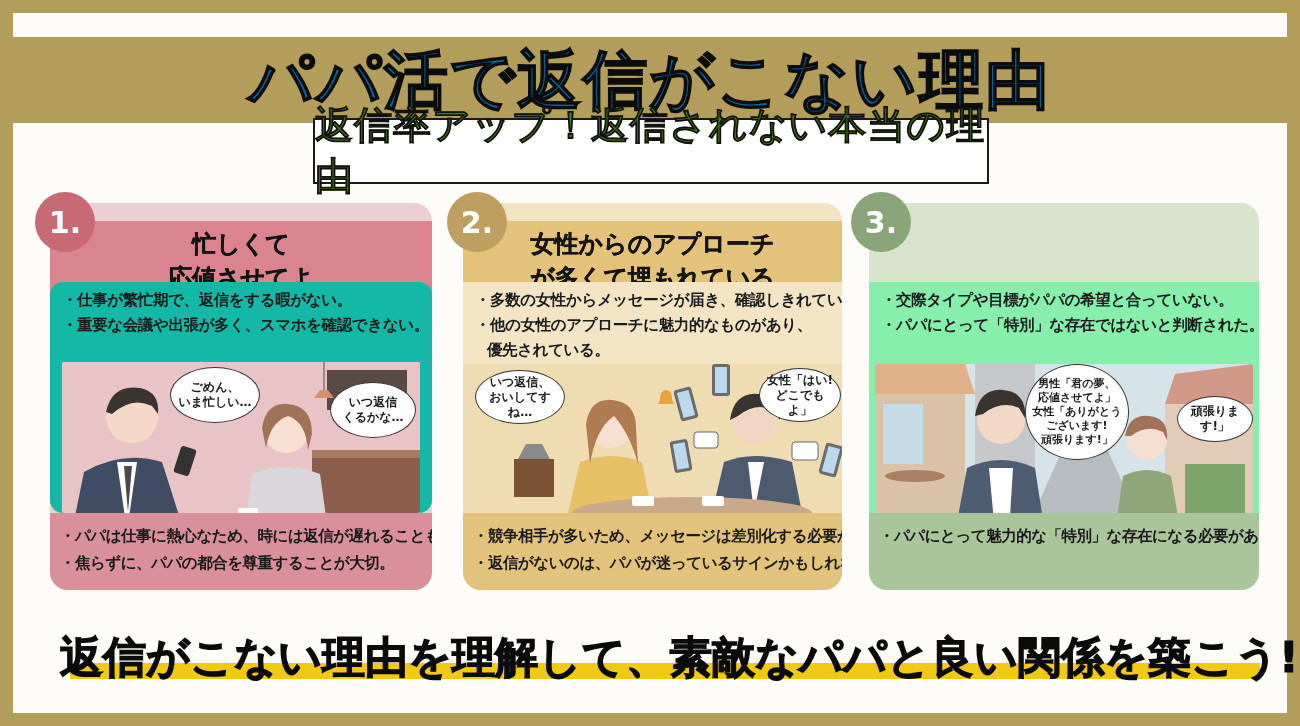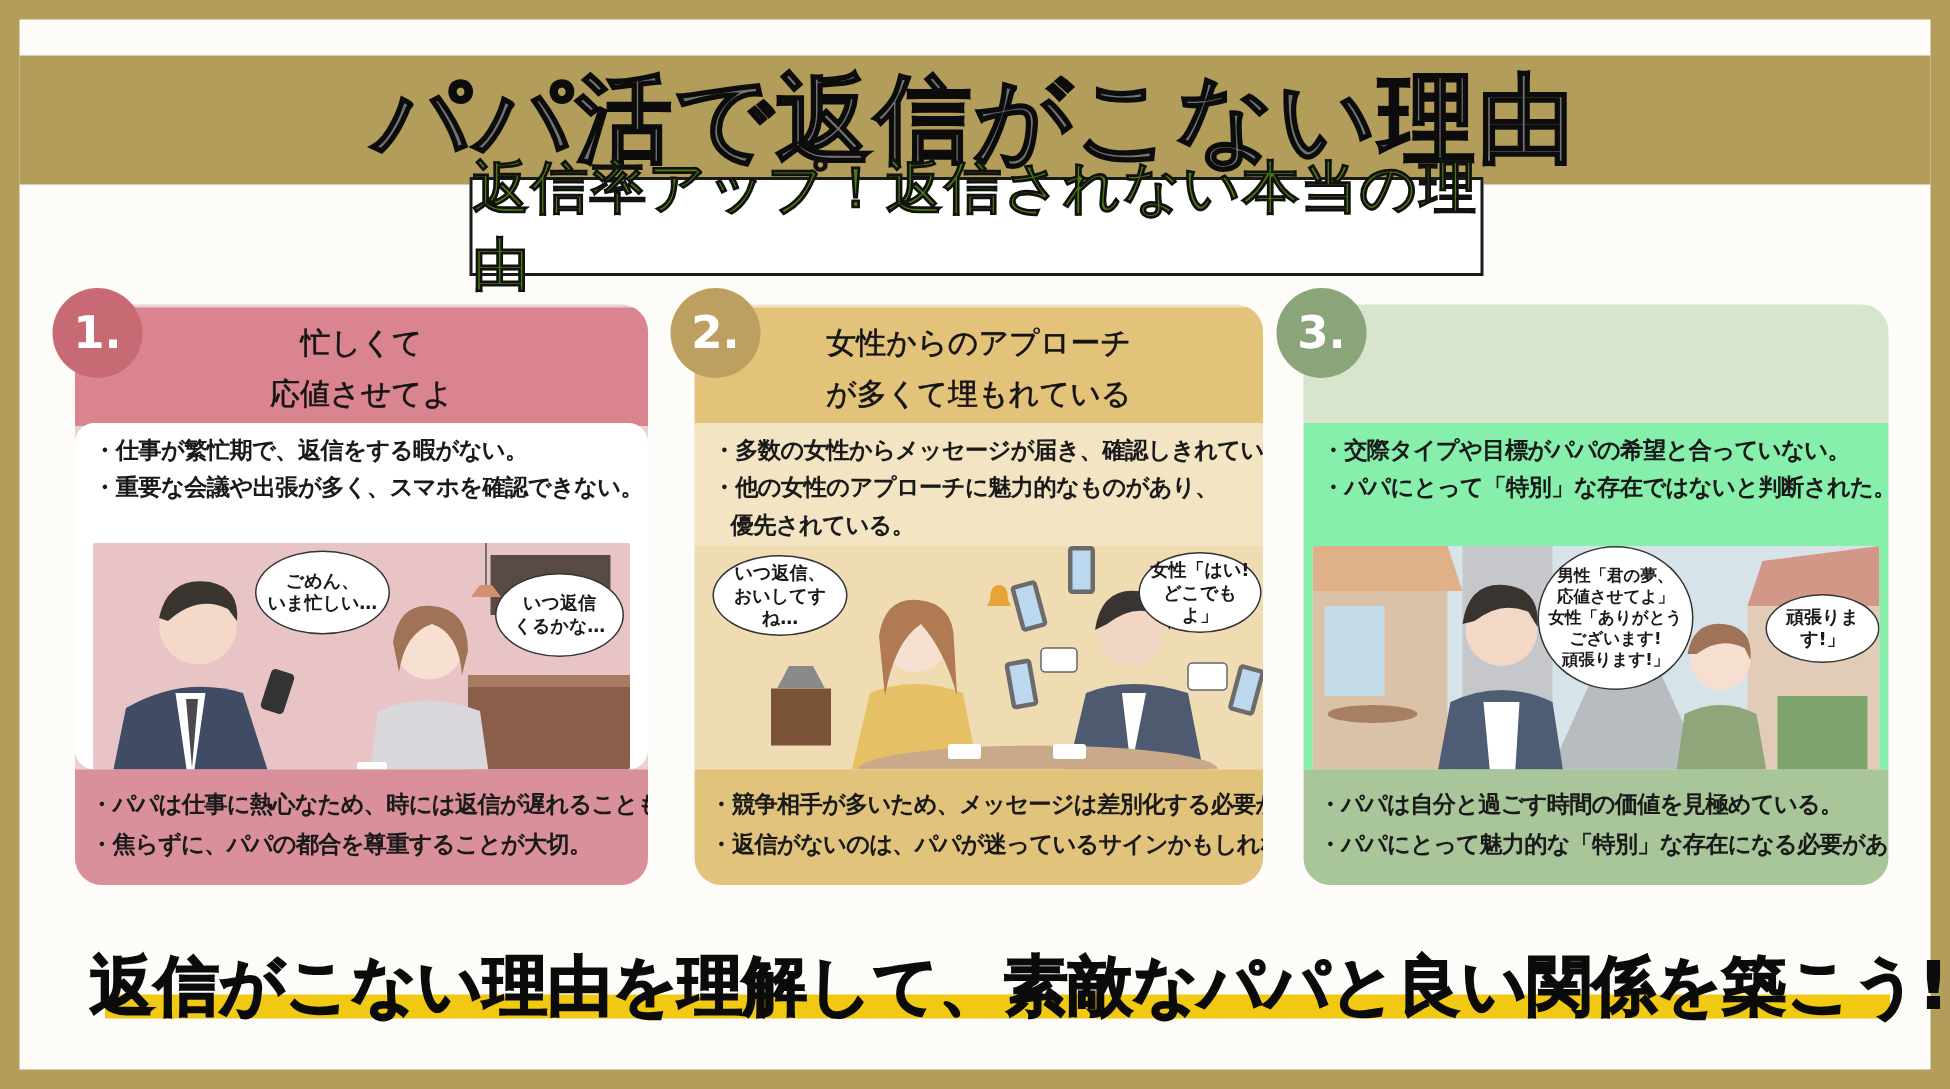--- a/index.html
+++ b/index.html
@@ -12,37 +12,37 @@
   .canvas {
     position: absolute; left: 13px; top: 13px; width: 1274px; height: 700px;
     background: #fdfcf8;
   }
   .title-band {
     position: absolute; left: 0; top: 24px; width: 1274px; height: 86px;
     background: #b39d5a;
   }
   .main-title {
     position: absolute; left: 0; top: 26px; width: 1274px; text-align: center;
-    font-size: 64px; font-weight: 900; color: #737373; letter-spacing: 2px;
+    font-size: 64px; font-weight: 900; color: #0369a1; letter-spacing: 2px;
     line-height: 82px; -webkit-text-stroke: 1.5px #0c0c0c;
   }
   .subtitle-box {
     position: absolute; left: 300px; top: 105px; width: 676px; height: 66px;
     background: #ffffff; border: 2px solid #1a1a1a;
     display: flex; align-items: center; justify-content: center;
     font-size: 38px; font-weight: 900; color: #4d7c0f; letter-spacing: 1px;
     -webkit-text-stroke: 0.6px #111;
   }
   .card {
     position: absolute; top: 190px; height: 387px; border-radius: 18px; overflow: hidden;
   }
   .card-head {
-    position: absolute; left: 0; top: 2px; width: 100%; height: 79px;
+    position: absolute; left: 0; top: 18px; width: 100%; height: 79px;
     display: flex; flex-direction: column; align-items: center; justify-content: center;
-    font-size: 20px; font-weight: 400; color: #141414; line-height: 34px; text-align: center;
+    font-size: 24px; font-weight: 700; color: #141414; line-height: 34px; text-align: center;
     -webkit-text-stroke: 0.4px #141414;
   }
   .card-body {
     position: absolute; left: 0; top: 79px; width: 100%; height: 231px;
   }
   .bullets {
     padding: 6px 10px 0 12px; font-size: 15.5px; font-weight: 700; color: #1a1a1a;
     line-height: 25px; letter-spacing: -0.4px;
   }
   .bullets .b { white-space: nowrap; }
@@ -57,21 +57,21 @@
   }
   .card-foot .b { white-space: nowrap; }
   .badge {
     position: absolute; width: 60px; height: 60px; border-radius: 50%;
     display: flex; align-items: center; justify-content: center;
     font-size: 30px; font-weight: 700; color: #ffffff; z-index: 5;
   }
   
   .c1 { left: 37px; width: 382px; background: #eacfd3; }
   .c1 .card-head { background: #d9848e; }
-  .c1 .card-body { background: #ffffff; border-radius: 13px; }
+  .c1 .card-body { background: #14b8a6; border-radius: 13px; }
   .c1 .card-foot { background: #d9909a; }
   .c1 .illus { background: #e8c4c6; margin-top: 18px; }
   .c2 { left: 450px; width: 379px; background: #f2e3c2; }
   .c2 .card-head { background: #e3c27a; }
   .c2 .card-body { background: #f3e4c4; }
   .c2 .card-foot { background: #e2c37c; }
   .c2 .illus { background: #efdcb2; padding-left: 29px; }
   .c3 { left: 856px; width: 390px; background: #d8e4cc; }
   .c3 .card-head { background: #a9c699; }
   .c3 .card-body { background: #86efac; }
@@ -239,21 +239,20 @@
         </svg>
         <div class="bubble" style="left:150px;top:0px;width:104px;height:96px;font-size:11px;line-height:14px;">男性「君の夢、
 応値させてよ」
 女性「ありがとう
 ございます!
 頑張ります!」</div>
         <div class="bubble" style="left:302px;top:32px;width:76px;height:46px;">頑張ります!」</div>
       </div>
     </div>
     <div class="card-foot">
-      <div class="b">・パパは自分と過ごす時間の価値を見極めている。</div>
       <div class="b">・パパにとって魅力的な「特別」な存在になる必要がある。</div>
     </div>
   </div>
 
   <div class="footer-line">
     <div class="footer-highlight"></div>
     <div class="footer-text">返信がこない理由を理解して、素敵なパパと良い関係を築こう!</div>
   </div>
 </div>
 

